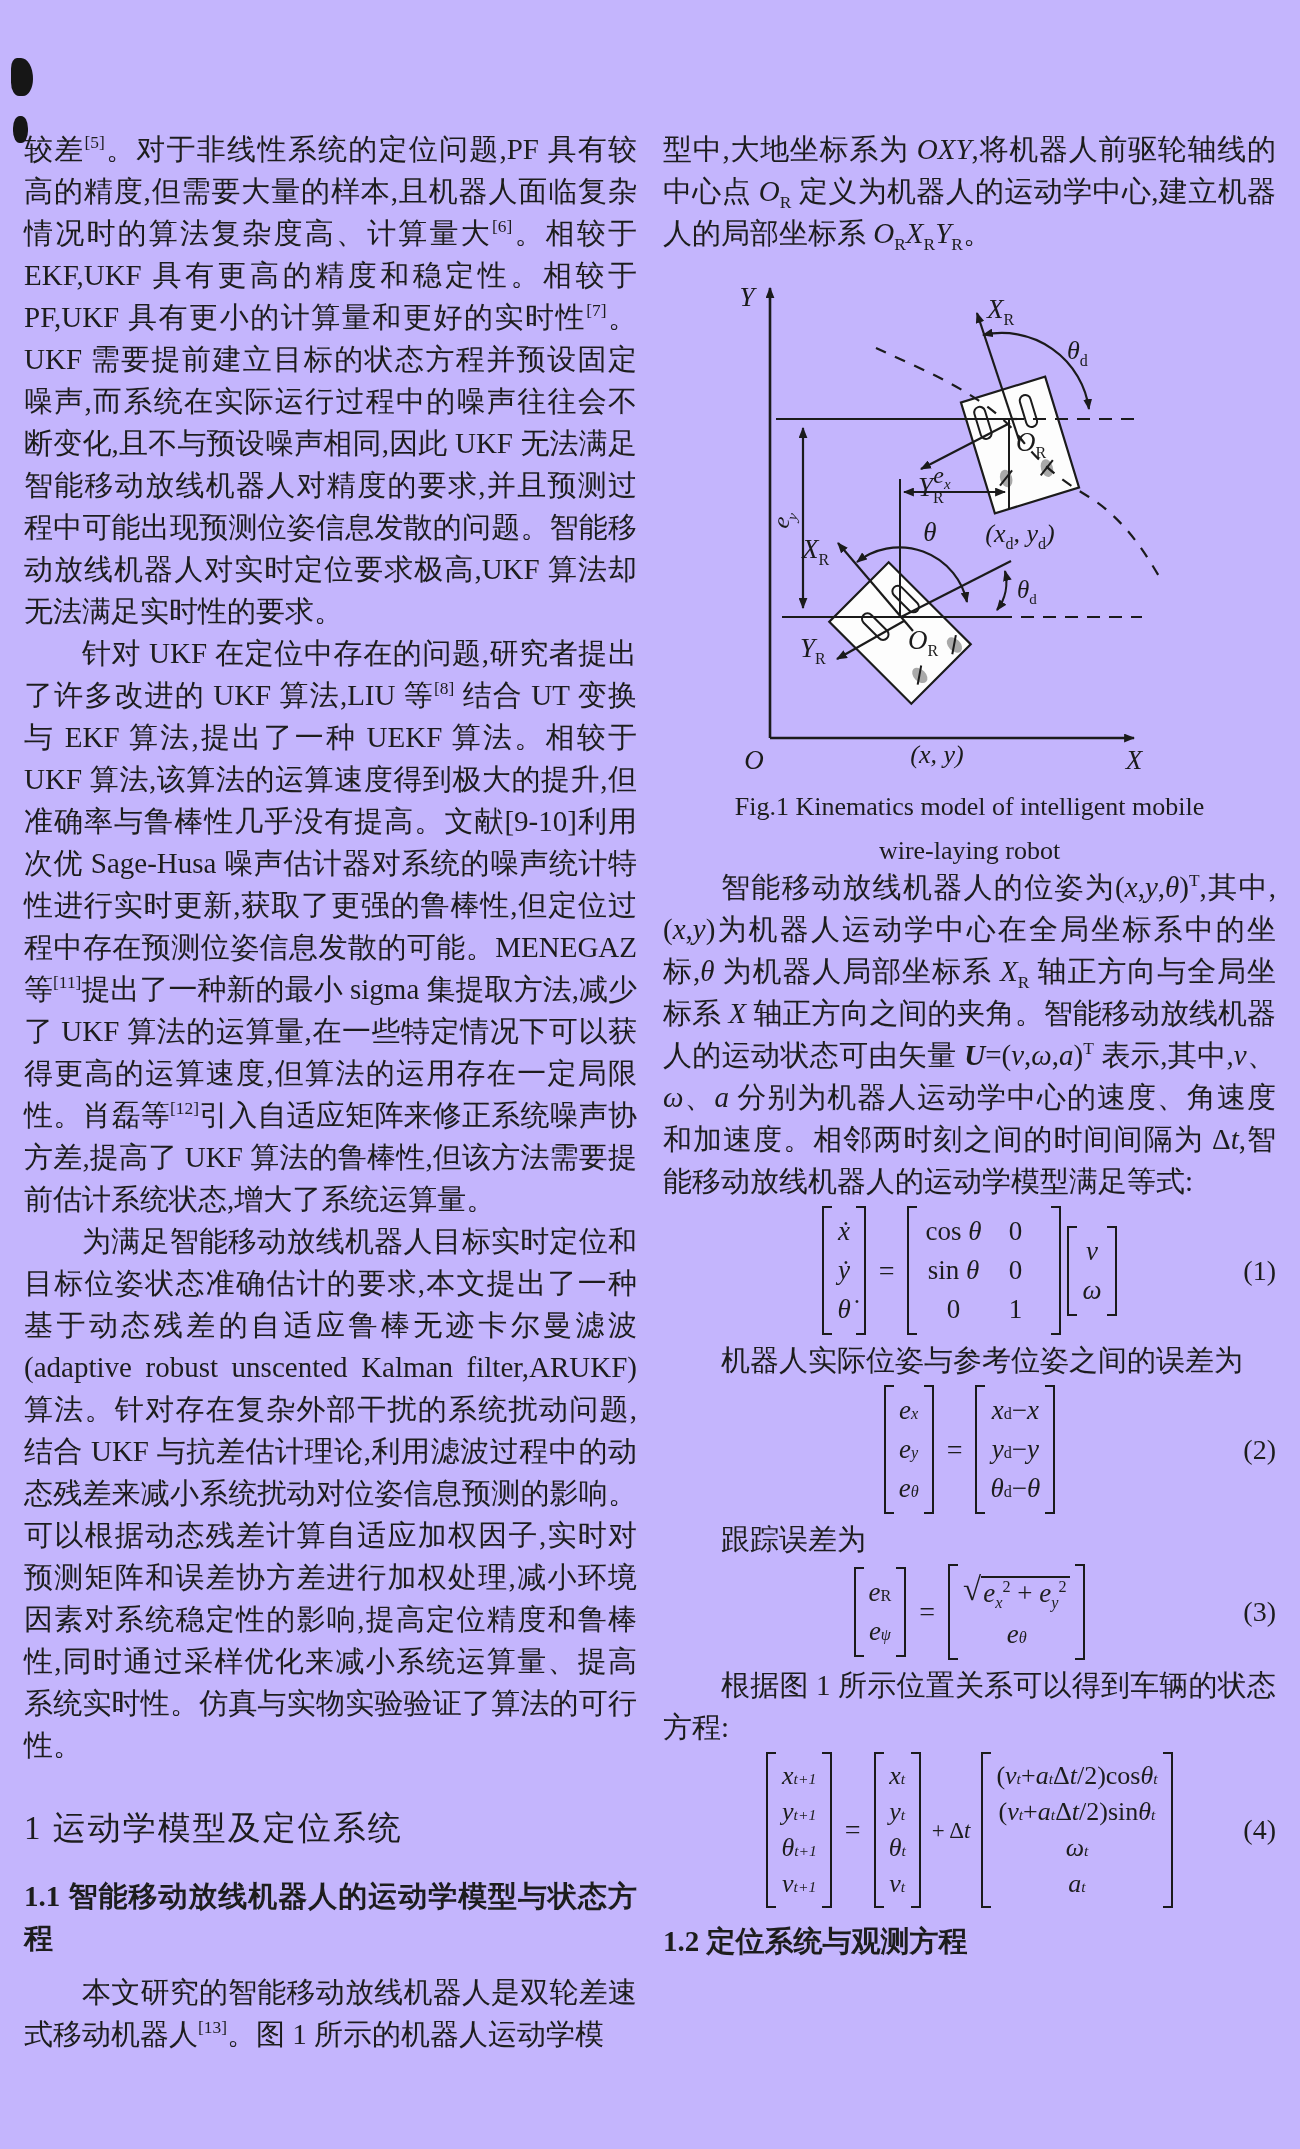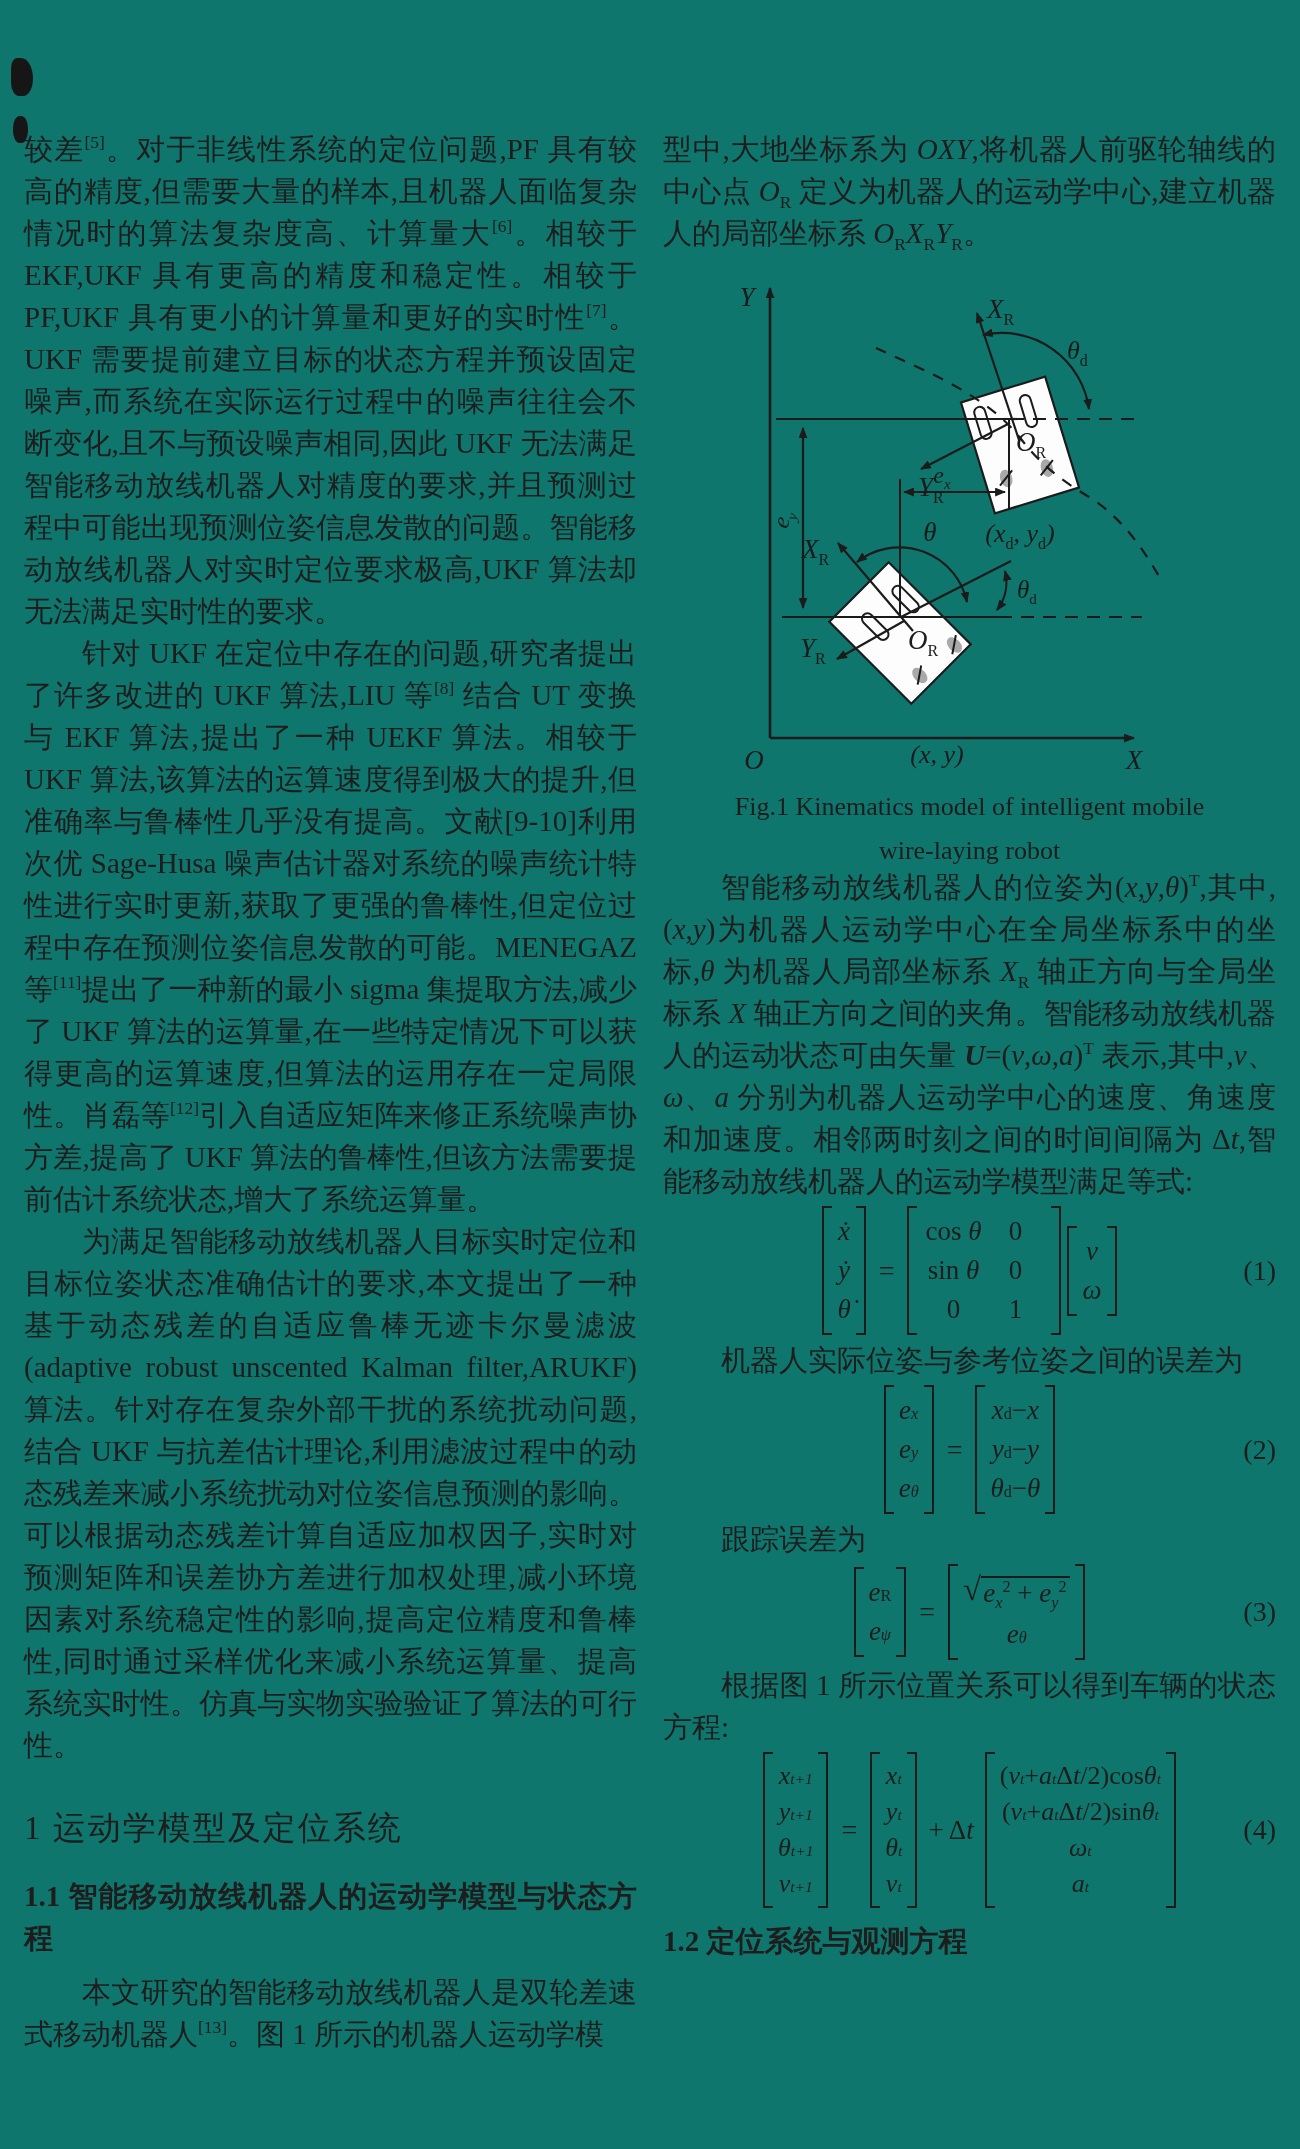--- a/index.html
+++ b/index.html
@@ -1,16 +1,16 @@
 <!DOCTYPE html>
 <html><head>
 <meta charset="utf-8">
 <style>
   html,body{margin:0;padding:0;background:#ddd;}
-  .page{position:relative;width:1300px;height:2149px;background:#0f766e;
+  .page{position:relative;width:1300px;height:2149px;background:#c4b5fd;
         font-family:"Liberation Serif","DejaVu Serif",serif;color:#1d1d1d;overflow:hidden;}
   .scan-mark{position:absolute;background:#161616;}
   .m1{left:11px;top:58px;width:22px;height:38px;border-radius:30% 60% 50% 40%;}
   .m2{left:13px;top:116px;width:15px;height:27px;border-radius:45%;}
   .col{position:absolute;top:128px;width:613px;}
   .col-left{left:24px;}
   .col-right{left:663px;}
   p.body{margin:0;font-size:29px;line-height:42px;text-align:justify;text-indent:2em;}
   p.noindent{text-indent:0;}
   sup,sub{line-height:0;}
@@ -33,21 +33,21 @@
   .eq .eqno{position:absolute;right:0;font-size:28px;}
   .bm{display:inline-flex;flex-direction:column;justify-content:center;align-items:center;
       position:relative;padding:6px 13px;margin:0 3px;}
   .bm::before{content:"";position:absolute;left:0;top:0;bottom:0;width:8px;
       border:2.5px solid #1b1b1b;border-right:0;}
   .bm::after{content:"";position:absolute;right:0;top:0;bottom:0;width:8px;
       border:2.5px solid #1b1b1b;border-left:0;}
   .bm .r{display:flex;align-items:baseline;justify-content:center;padding:6px 2px;}
   .bm .c{min-width:62px;text-align:center;}
   .op{margin:0 10px;font-size:28px;}
-  .pd{margin:0 8px;font-size:27px;white-space:nowrap;}
+  .pd{margin:0 8px;font-size:23px;white-space:nowrap;}
   .rt{display:inline-flex;align-items:flex-start;}
   .rt .rs{font-size:33px;line-height:1;transform:translateY(-3px);}
   .rt .rb{border-top:2.2px solid #1b1b1b;padding:2px 4px 0 2px;}
   .eq4{font-size:26px;}
   .eq4 .bm .r{padding:5px 2px;}
 </style>
 </head>
 <body>
 
 <div class="page">

